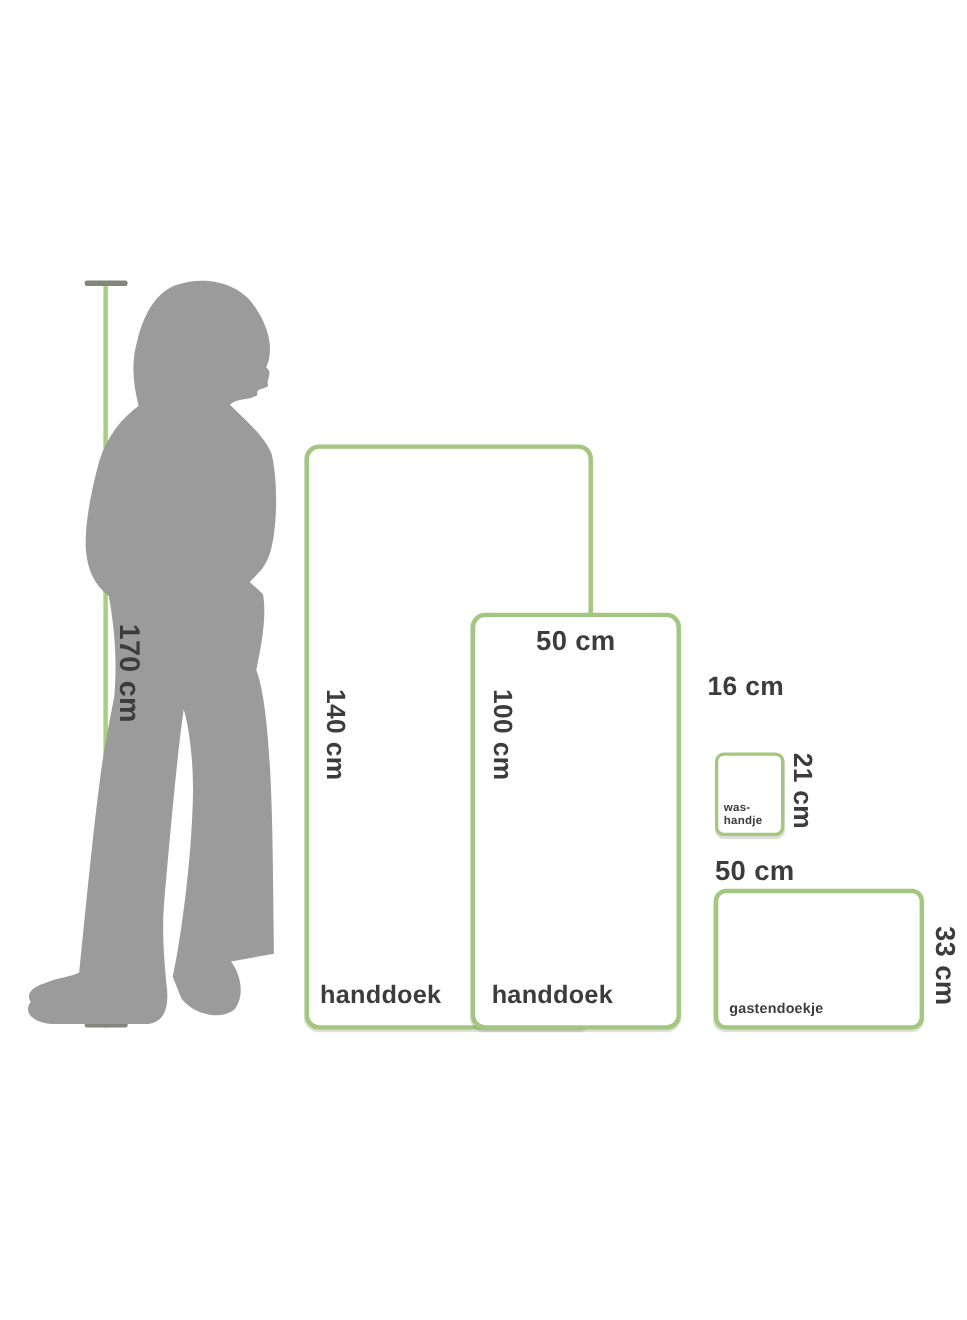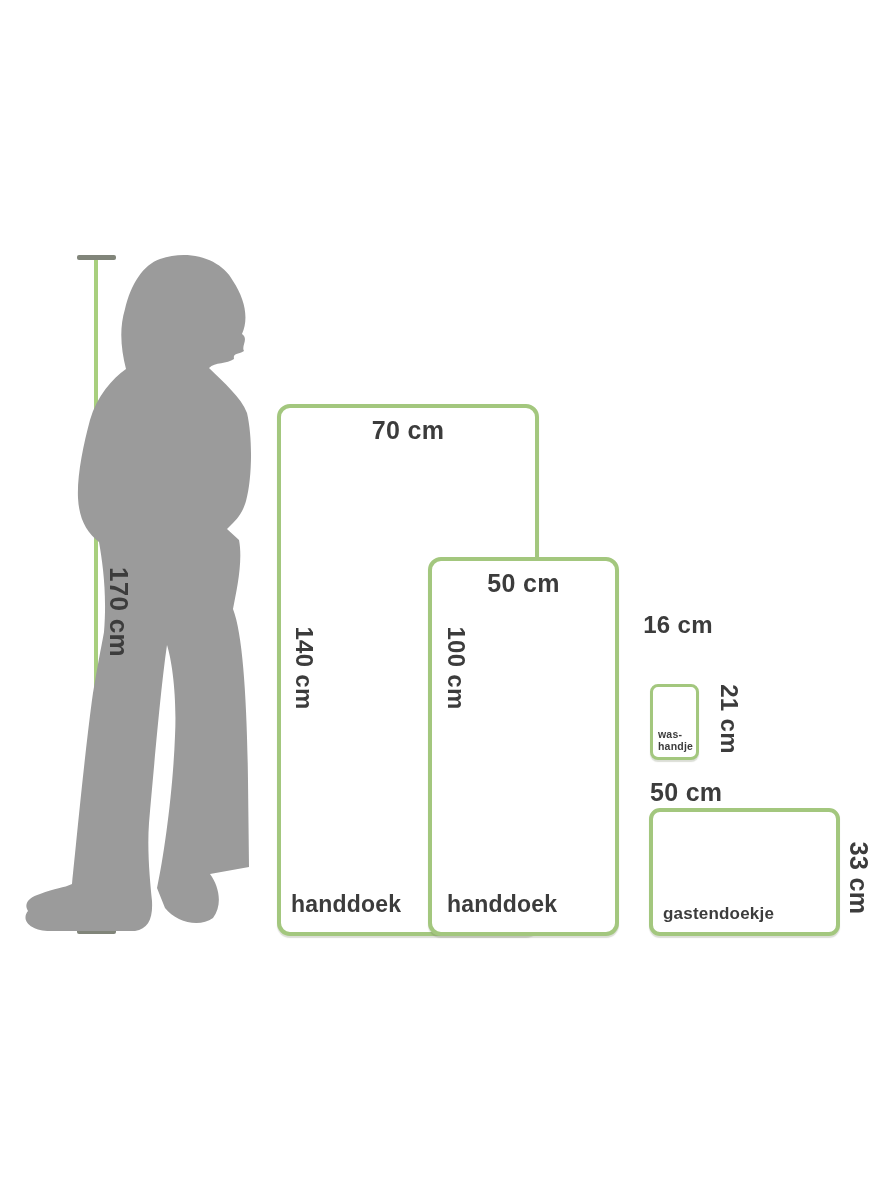--- a/index.html
+++ b/index.html
@@ -72,39 +72,38 @@
       C86,532 79,518 78,498
       C77,476 83,446 90,420
       C97,396 112,379 126,369
       C121,349 119,329 125,309
       C131,284 143,265 160,259 Z"></path>
   </svg>
 
   <div class="abs lbl dim rot" style="left:118px;top:612px;font-size:26px;">170 cm</div>
 
   <div class="rect" style="left:277px;top:404px;width:262px;height:532px;">
-    <div class="abs lbl dim" style="left:0;top:8px;width:100%;text-align:center;">70 cm</div>
     <div class="abs lbl rot" style="left:23px;top:260px;font-size:24px;">140 cm</div>
     <div class="item-name" style="left:10px;bottom:14px;font-size:23px;">handdoek</div>
   </div>
 
   <div class="rect" style="left:428px;top:557px;width:191px;height:379px;">
     <div class="abs lbl dim" style="left:0;top:8px;width:100%;text-align:center;">50 cm</div>
     <div class="abs lbl rot" style="left:24px;top:107px;font-size:24px;">100 cm</div>
     <div class="item-name" style="left:15px;bottom:14px;font-size:23px;">handdoek</div>
   </div>
 
   <div class="abs lbl dim ctr" style="left:678px;top:625px;font-size:24px;">16 cm</div>
-  <div class="rect" style="left:650px;top:684px;width:49px;height:76px;border-width:3px;border-radius:8px;">
+  <div class="rect" style="left:650px;top:684px;width:63px;height:76px;border-width:3px;border-radius:8px;">
     <div class="item-name" style="left:5px;bottom:5px;font-size:10.5px;line-height:12px;">
       <span>was-</span><br>
       <span>handje</span>
     </div>
   </div>
   <div class="abs lbl rot" style="left:729px;top:719px;font-size:24px;">21 cm</div>
 
   <div class="abs lbl dim" style="left:650px;top:778px;">50 cm</div>
   <div class="rect" style="left:649px;top:808px;width:191px;height:128px;border-radius:11px;">
-    <div class="item-name" style="left:10px;bottom:8px;font-size:17px;">gastendoekje</div>
+    <div class="item-name" style="left:10px;bottom:8px;font-size:13px;">gastendoekje</div>
   </div>
   <div class="abs lbl rot" style="left:858px;top:878px;font-size:25px;">33 cm</div>
 
 </div>
 
 </body></html>

